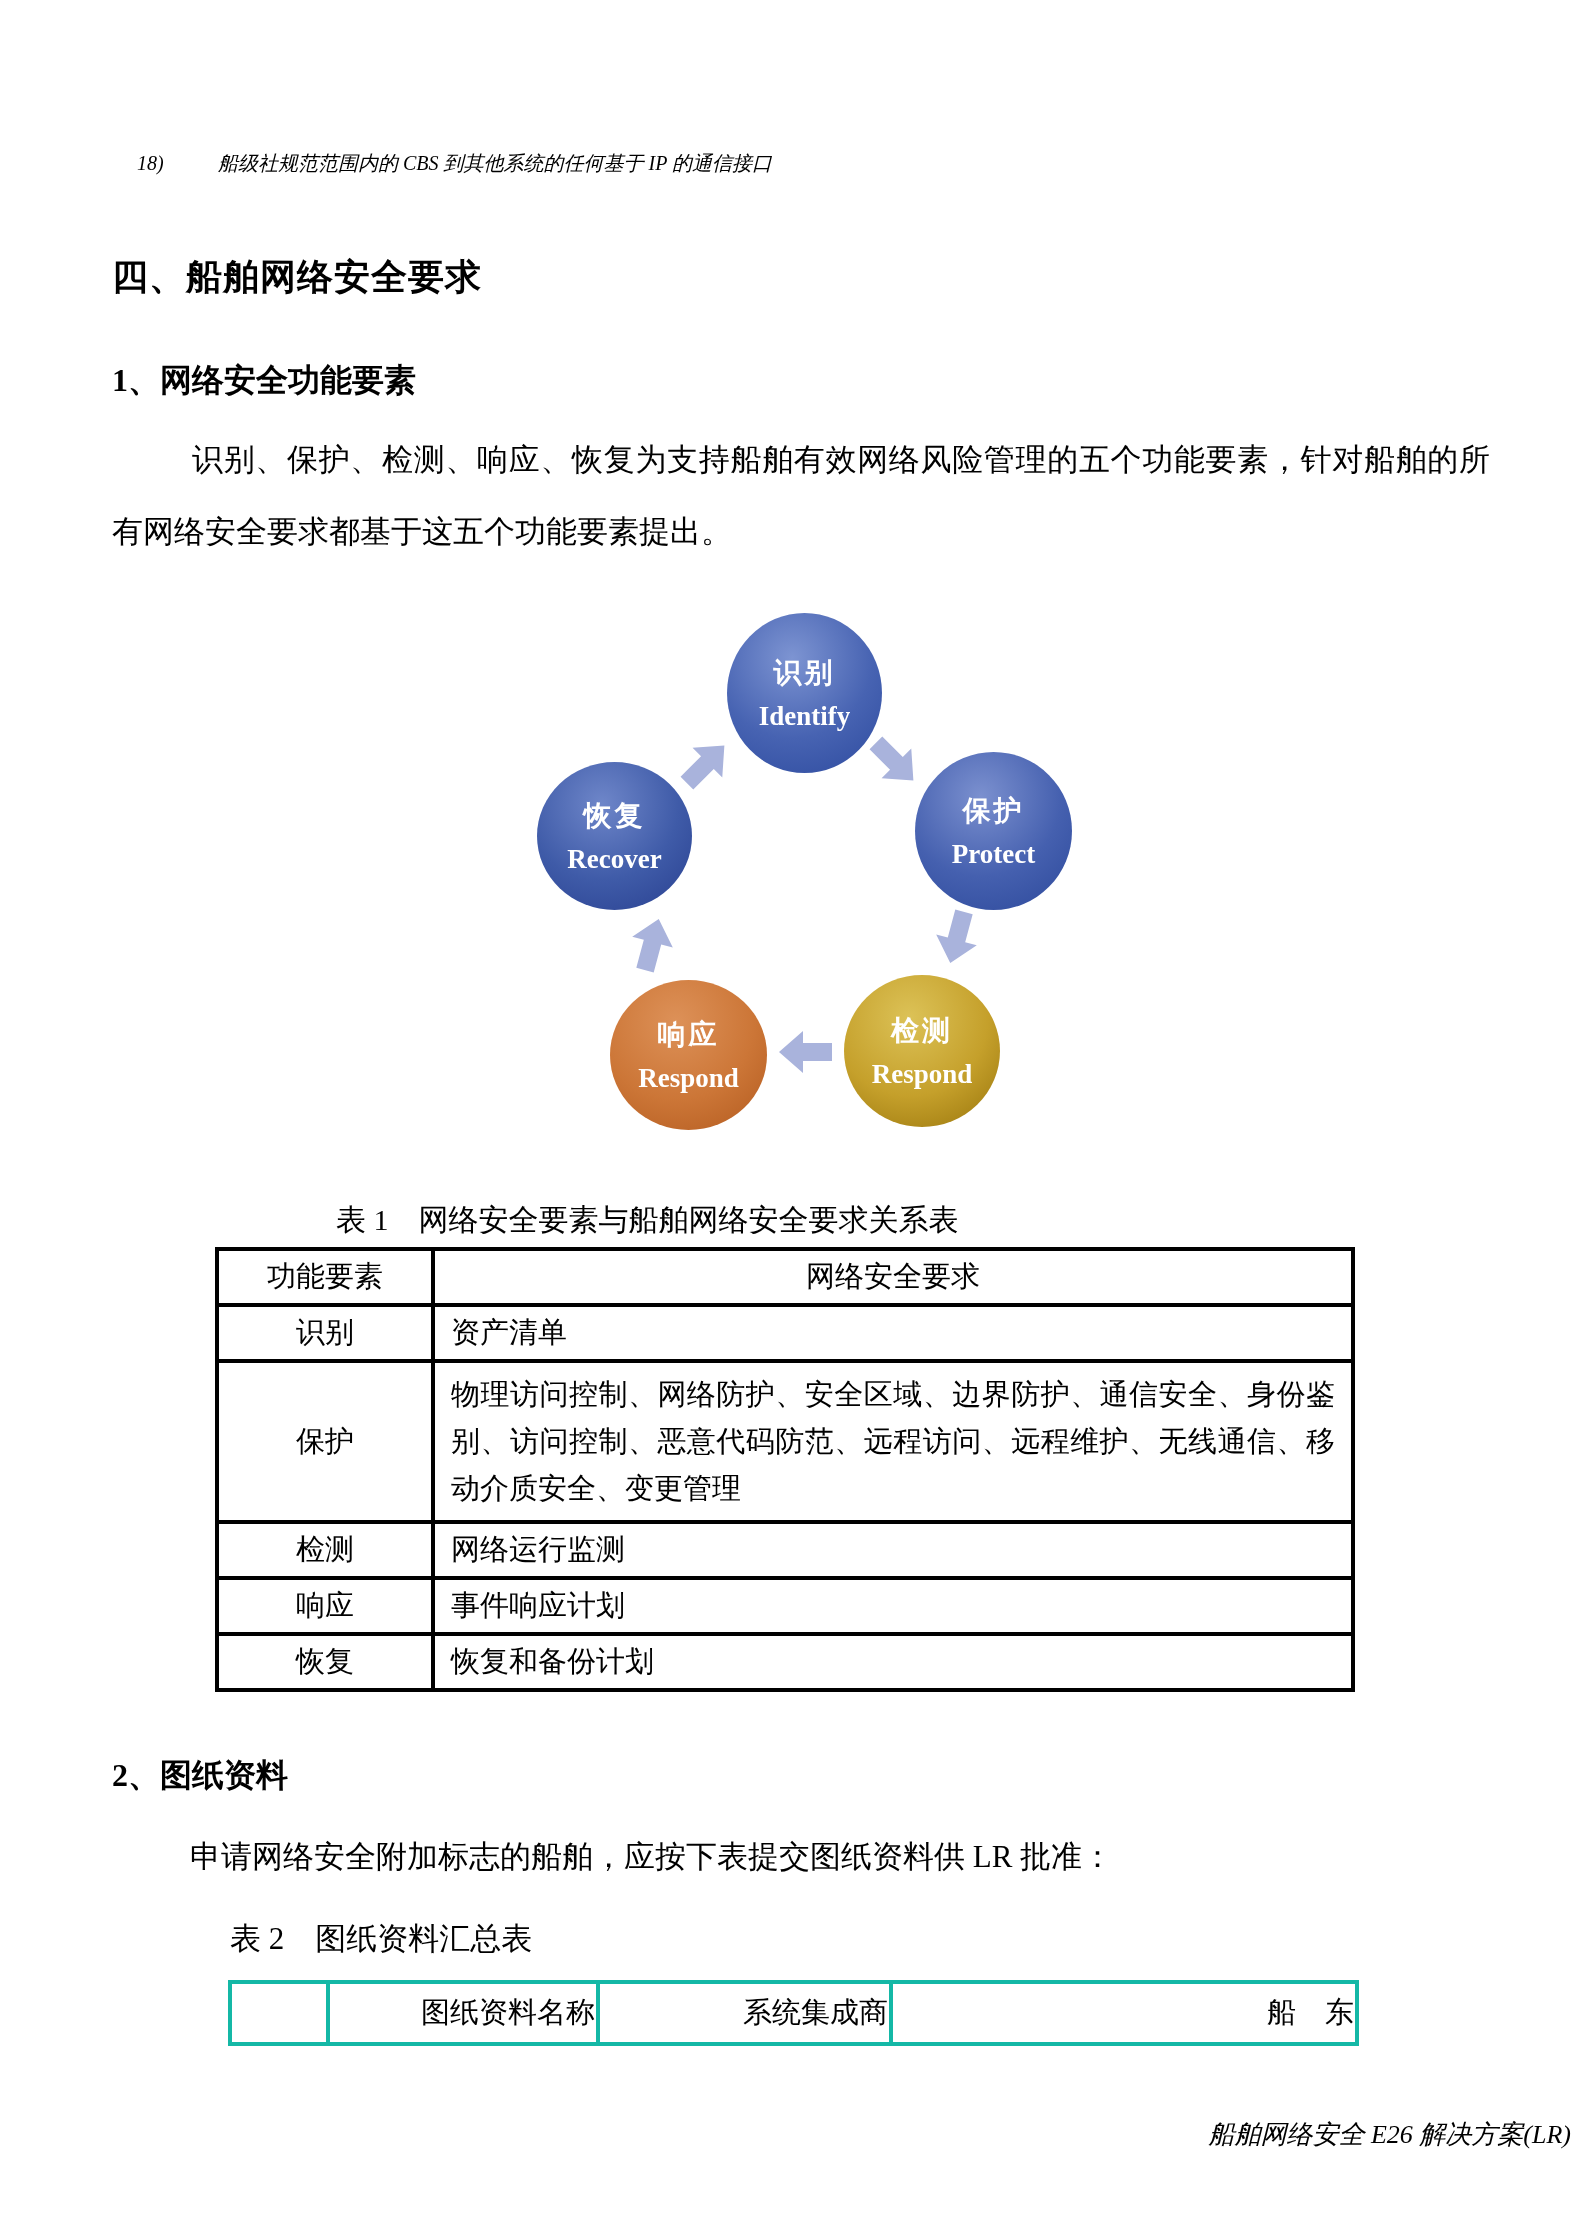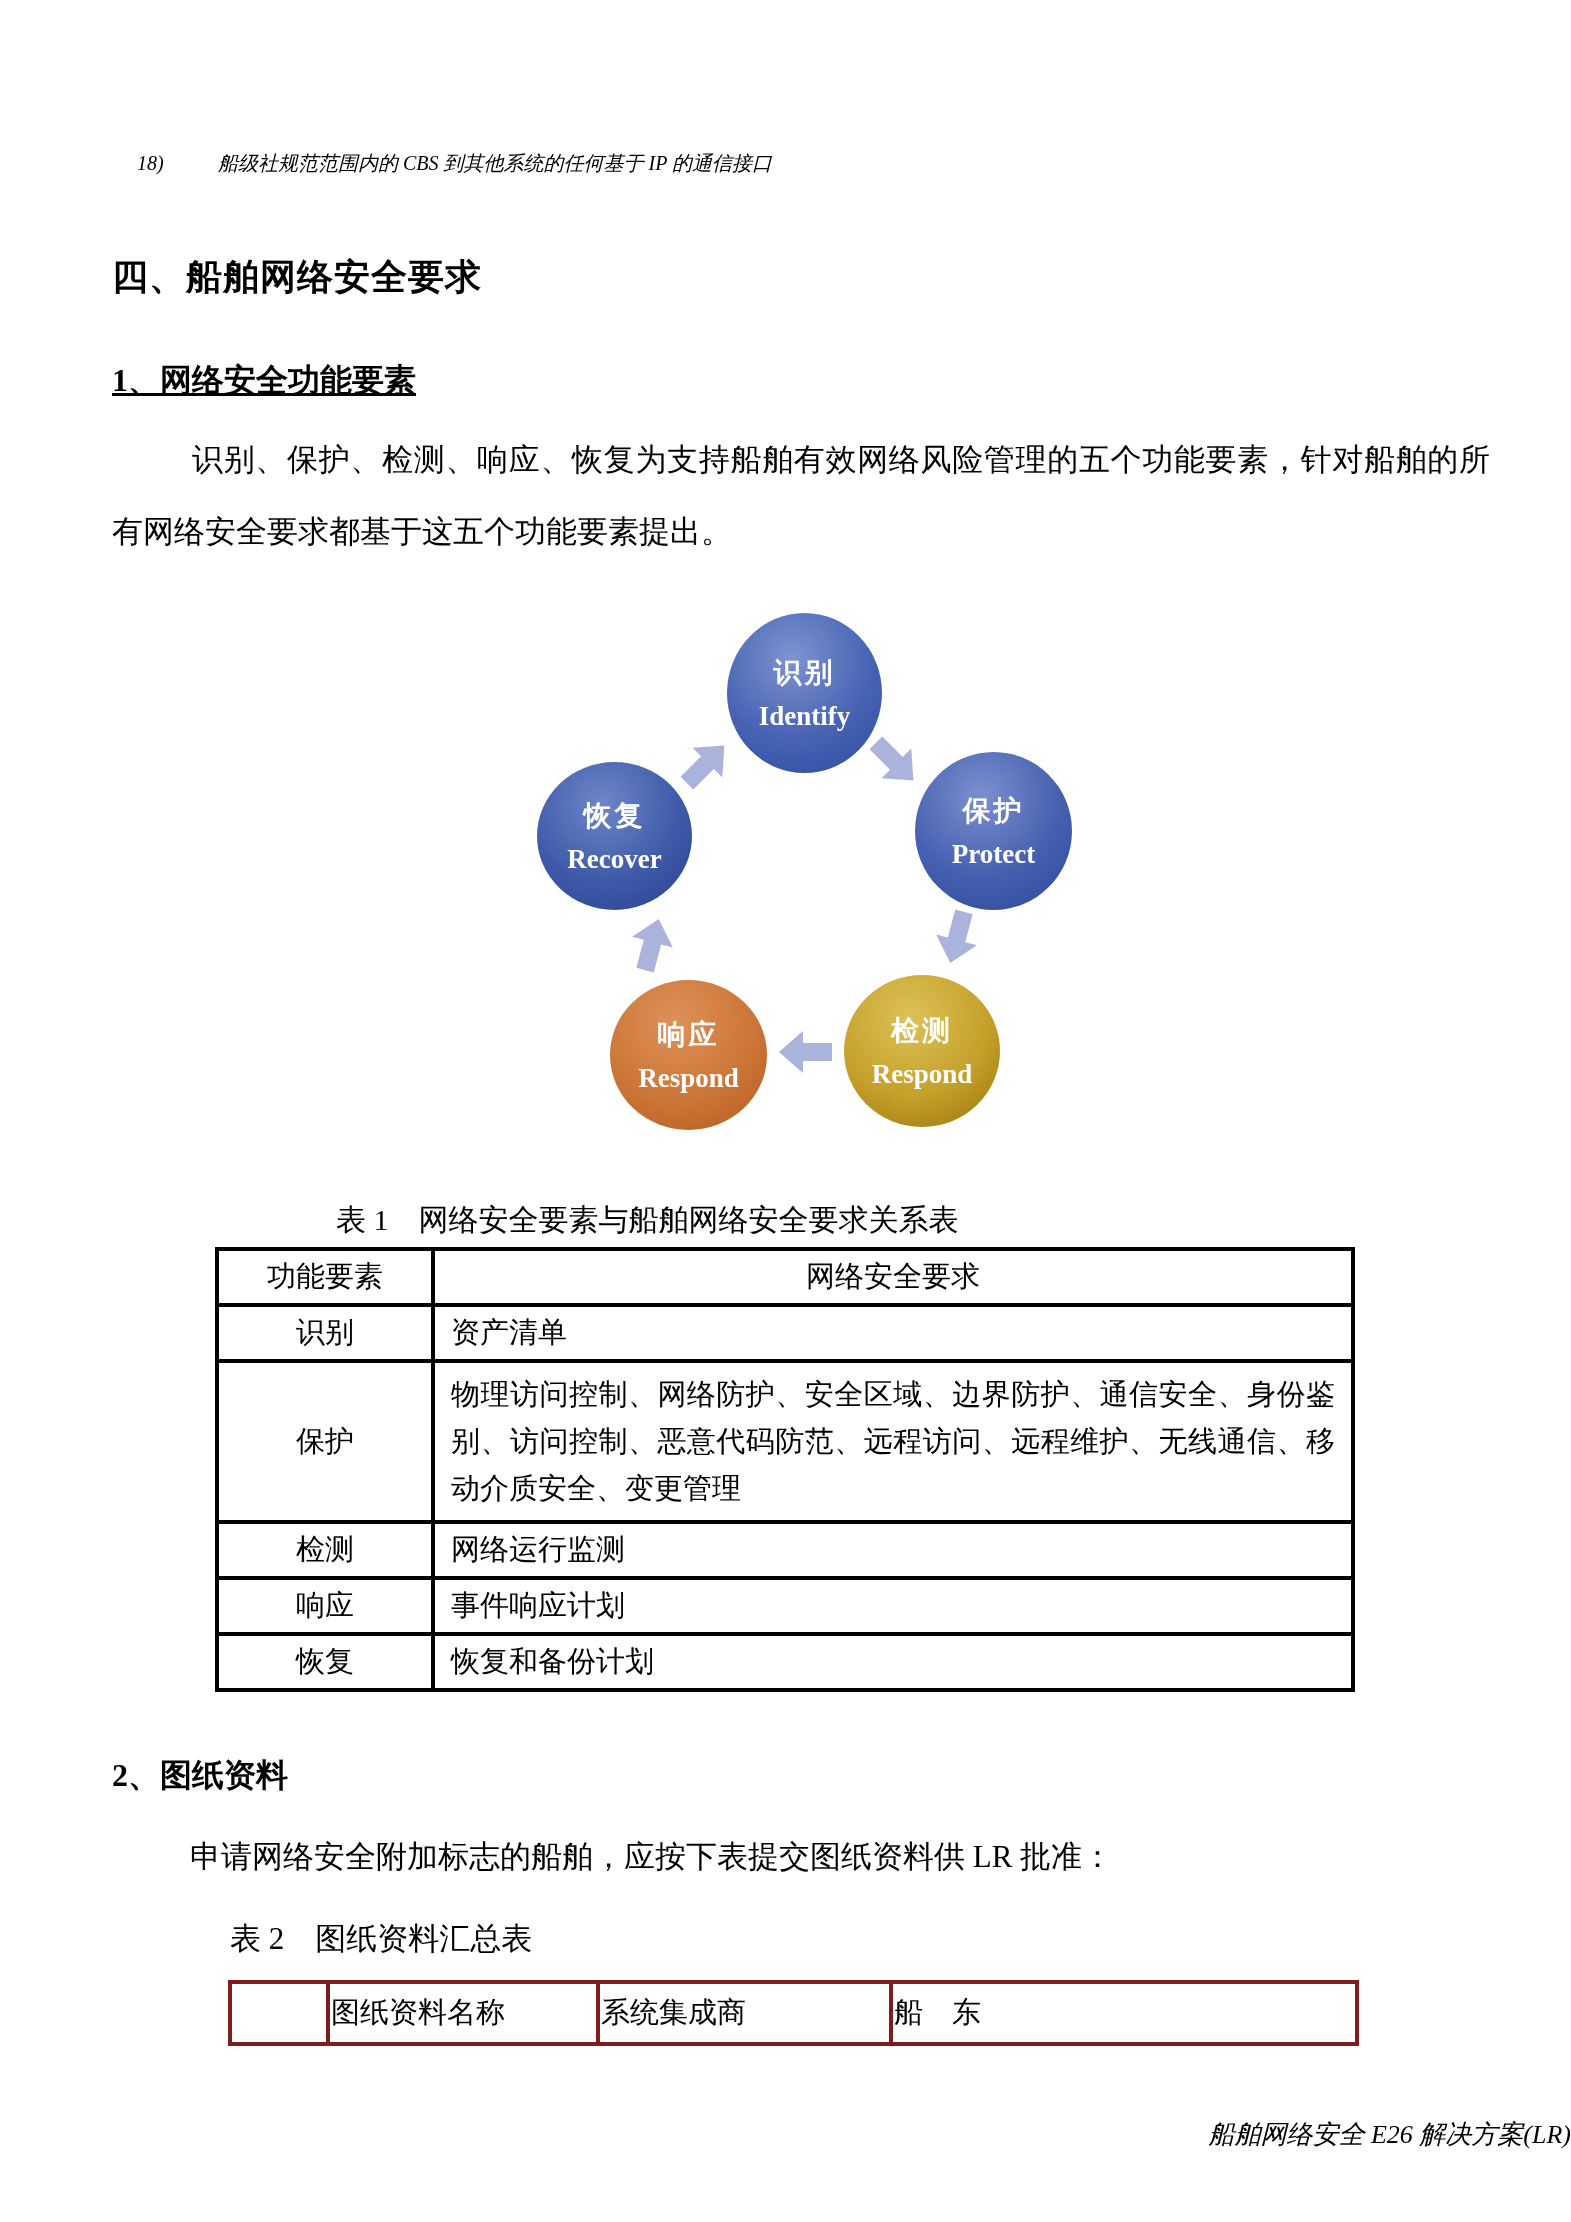--- a/index.html
+++ b/index.html
@@ -6,21 +6,21 @@
   body{
     width:1571px;height:2222px;background:#ffffff;position:relative;
     font-family:"Liberation Serif","DejaVu Serif",serif;color:#000;
     overflow:hidden;
   }
   
   .line18{position:absolute;left:137px;top:150px;font-size:20px;white-space:nowrap;font-style:italic;}
   .line18 .marker{display:inline-block;width:81px;}
   .sec-heading{position:absolute;left:112px;top:253px;margin:0;font-size:36px;font-weight:bold;letter-spacing:1px;}
   .sub-heading{position:absolute;margin:0;font-size:32px;font-weight:bold;}
-  .sub1{left:112px;top:359px;text-decoration:underline;}
+  .sub1{left:112px;top:359px;}
   .sub2{left:112px;top:1754px;}
   .para1{
     position:absolute;left:112px;top:424px;width:1378px;margin:0;
     font-size:31px;line-height:72px;text-align:justify;text-indent:80px;
   }
   .para2{position:absolute;left:190px;top:1836px;margin:0;font-size:31px;white-space:nowrap;}
   .tcap1{position:absolute;left:336px;top:1200px;font-size:30px;white-space:nowrap;}
   .tcap2{position:absolute;left:230px;top:1918px;font-size:31px;white-space:nowrap;}
   .page-footer{position:absolute;left:0;top:2117px;width:1571px;text-align:right;
     font-size:26px;font-style:italic;}
@@ -48,21 +48,21 @@
   .t1{position:absolute;left:215px;top:1247px;width:1140px;font-size:29px;}
   .t1 th,.t1 td{border:4px solid #000;font-weight:normal;vertical-align:middle;font-family:Liberation Serif, serif;}
   .t1 .c-el{width:210px;text-align:center;}
   .t1 .c-req{text-align:left;padding:6px 16px;}
   .t1 th.c-req{text-align:center;}
   .t1 tr.rh{height:56px;}
   .t1 tr.rs{height:56px;}
   .t1 tr.rtall{height:140px;}
   .t1 .rtall .c-req{line-height:47px;text-align:justify;padding:8px 16px;}
   .t2{position:absolute;left:228px;top:1980px;width:1131px;font-size:29px;}
-  .t2 th{border:4px solid #7f1d1d;font-weight:normal;text-align:left;height:56px;vertical-align:middle;}
+  .t2 th{border:4px solid #14b8a6;font-weight:normal;text-align:right;height:56px;vertical-align:middle;}
   .t2 .c0{width:92px;}
   .t2 .c1{width:264px;}
   .t2 .c2{width:287px;}
 </style>
 </head>
 <body>
 
 <div>
 
   <div class="line18">

